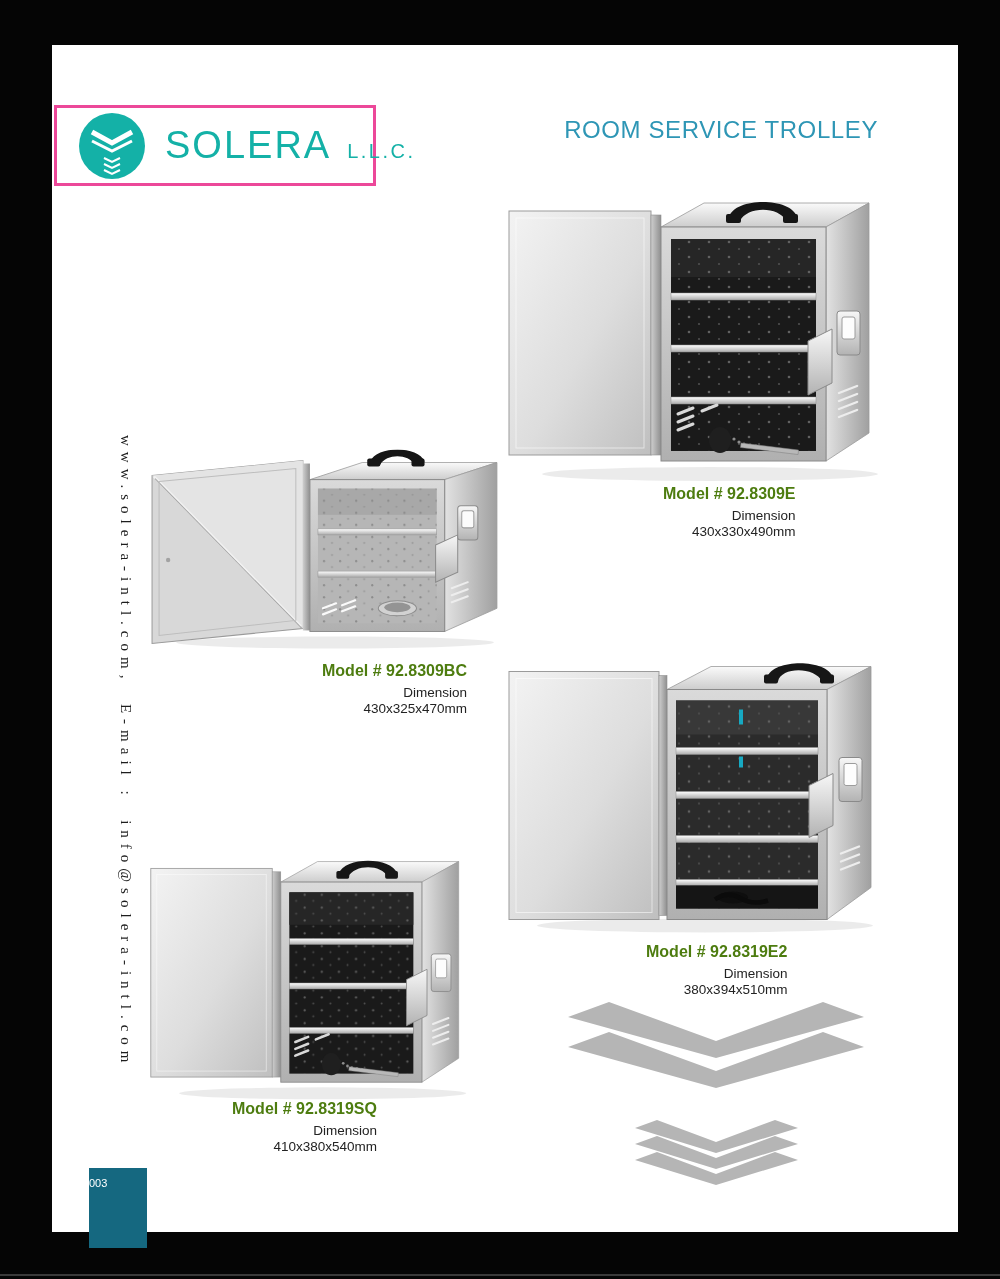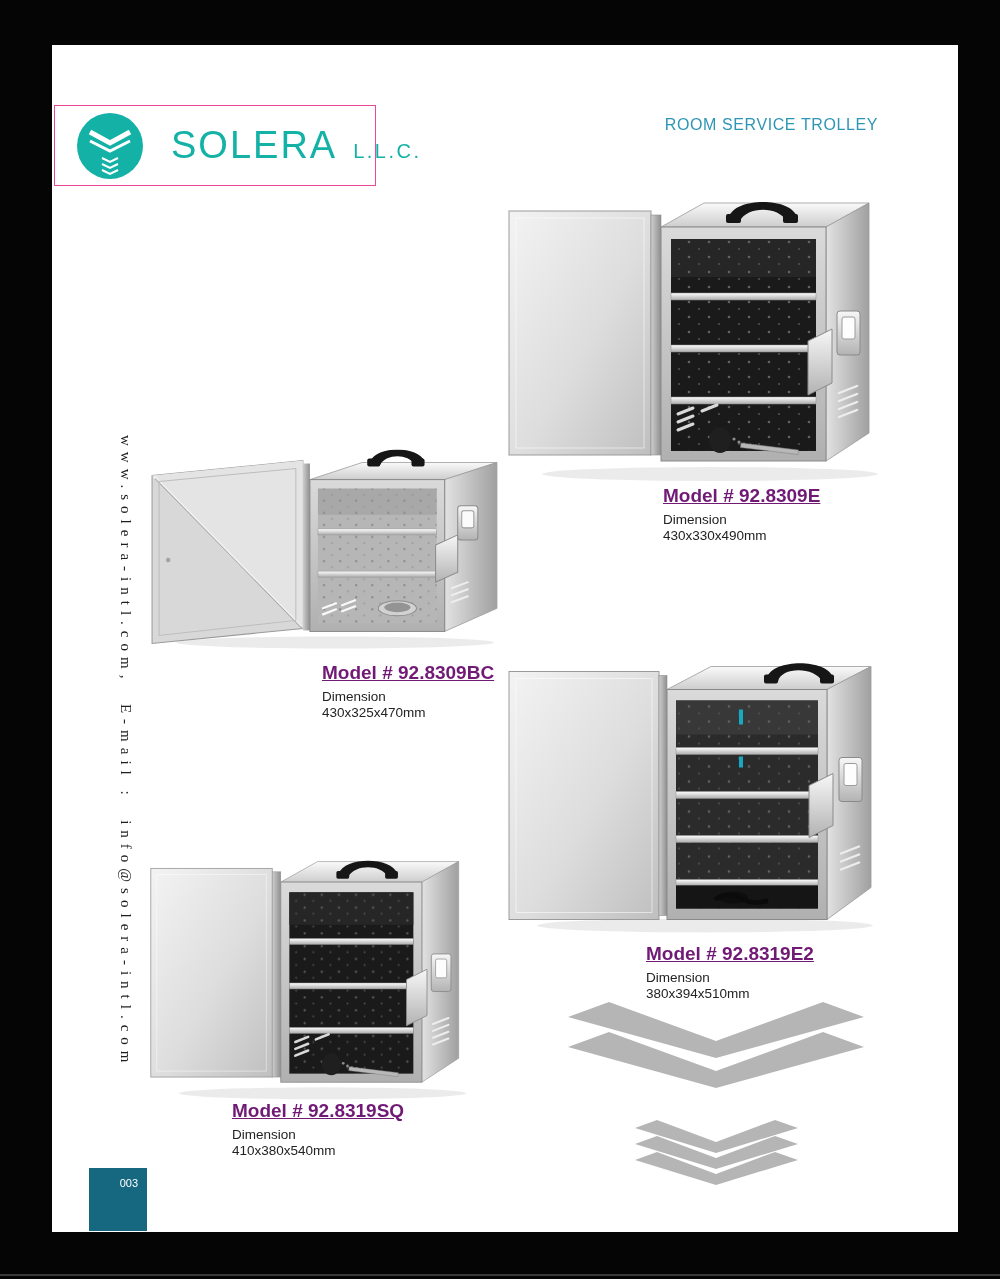--- a/index.html
+++ b/index.html
@@ -3,49 +3,49 @@
 <meta charset="utf-8">
 <style>
   html,body{margin:0;padding:0;background:#050505;}
   .canvas{position:relative;width:1000px;height:1279px;background:#050505;overflow:hidden;
           font-family:"Liberation Sans",sans-serif;}
   .page{position:absolute;left:52px;top:45px;width:906px;height:1187px;background:#ffffff;}
   .bottom-line{position:absolute;left:0;top:1274px;width:1000px;height:2px;background:#3a3a3a;}
 
   
   .logo-box{position:absolute;left:2px;top:60px;width:322px;height:81px;background:#fff;
-            border:1px solid #ec4899;display:flex;align-items:center;padding-left:22px;box-sizing:border-box;gap:8px;}
+            border:3px solid #ec4899;display:flex;align-items:center;padding-left:22px;box-sizing:border-box;}
   .brand-logo{flex:0 0 auto;}
   .brand-text{margin-left:20px;white-space:nowrap;}
   .brand-name{font-size:38px;color:#14b1a7;letter-spacing:2px;font-weight:400;}
   .brand-suffix{font-size:20px;color:#14b1a7;letter-spacing:2.5px;margin-left:16px;font-weight:400;}
 
   
   .header{position:absolute;top:70px;right:80px;text-align:right;line-height:1.22;}
   .header .title{font-size:19px;font-weight:bold;color:#186f90;letter-spacing:0.3px;}
-  .header .subtitle{font-size:16px;font-weight:400;color:#2e96b5;letter-spacing:0.6px;}
+  .header .subtitle{font-size:24px;font-weight:400;color:#2e96b5;letter-spacing:0.6px;}
 
   
   .contact-vert{position:absolute;left:56px;top:390px;height:736px;width:26px;
                 writing-mode:vertical-rl;white-space:pre;
                 font-family:"Liberation Serif",serif;font-size:15px;letter-spacing:6px;color:#1d1d1d;}
 
   
   .cab{position:absolute;}
   .caption{position:absolute;color:#111;}
-  .caption .model{font-size:19px;font-weight:bold;color:#701a75;margin-bottom:5px;text-decoration:underline;}
-  .caption .dim{font-size:13.5px;color:#232323;line-height:1.22;}
+  .caption .model{font-size:16px;font-weight:bold;color:#4d7c0f;margin-bottom:5px;}
+  .caption .dim{font-size:13.5px;color:#232323;line-height:1.22;text-align:right;}
 
   
   .chevrons{position:absolute;}
   .chevrons polygon{fill:#b5b5b5;}
 
   
-  .page-badge{position:absolute;left:37px;top:1123px;width:58px;height:63px;background:#156880;
-              color:#ffffff;font-size:11px;text-align:right;box-sizing:border-box;padding:9px 9px 0 0;}
+  .page-badge{position:absolute;left:37px;top:1123px;width:58px;height:80px;background:#156880;
+              color:#ffffff;font-size:11px;text-align:left;box-sizing:border-box;padding:9px 9px 0 0;}
 </style>
 </head>
 <body>
 
 <div class="canvas">
 
   <svg width="0" height="0" style="position:absolute" aria-hidden="true">
     <defs>
       <linearGradient id="gDoor" x1="0" y1="0" x2="1" y2="1">
         <stop offset="0" stop-color="#f3f3f3"></stop>

